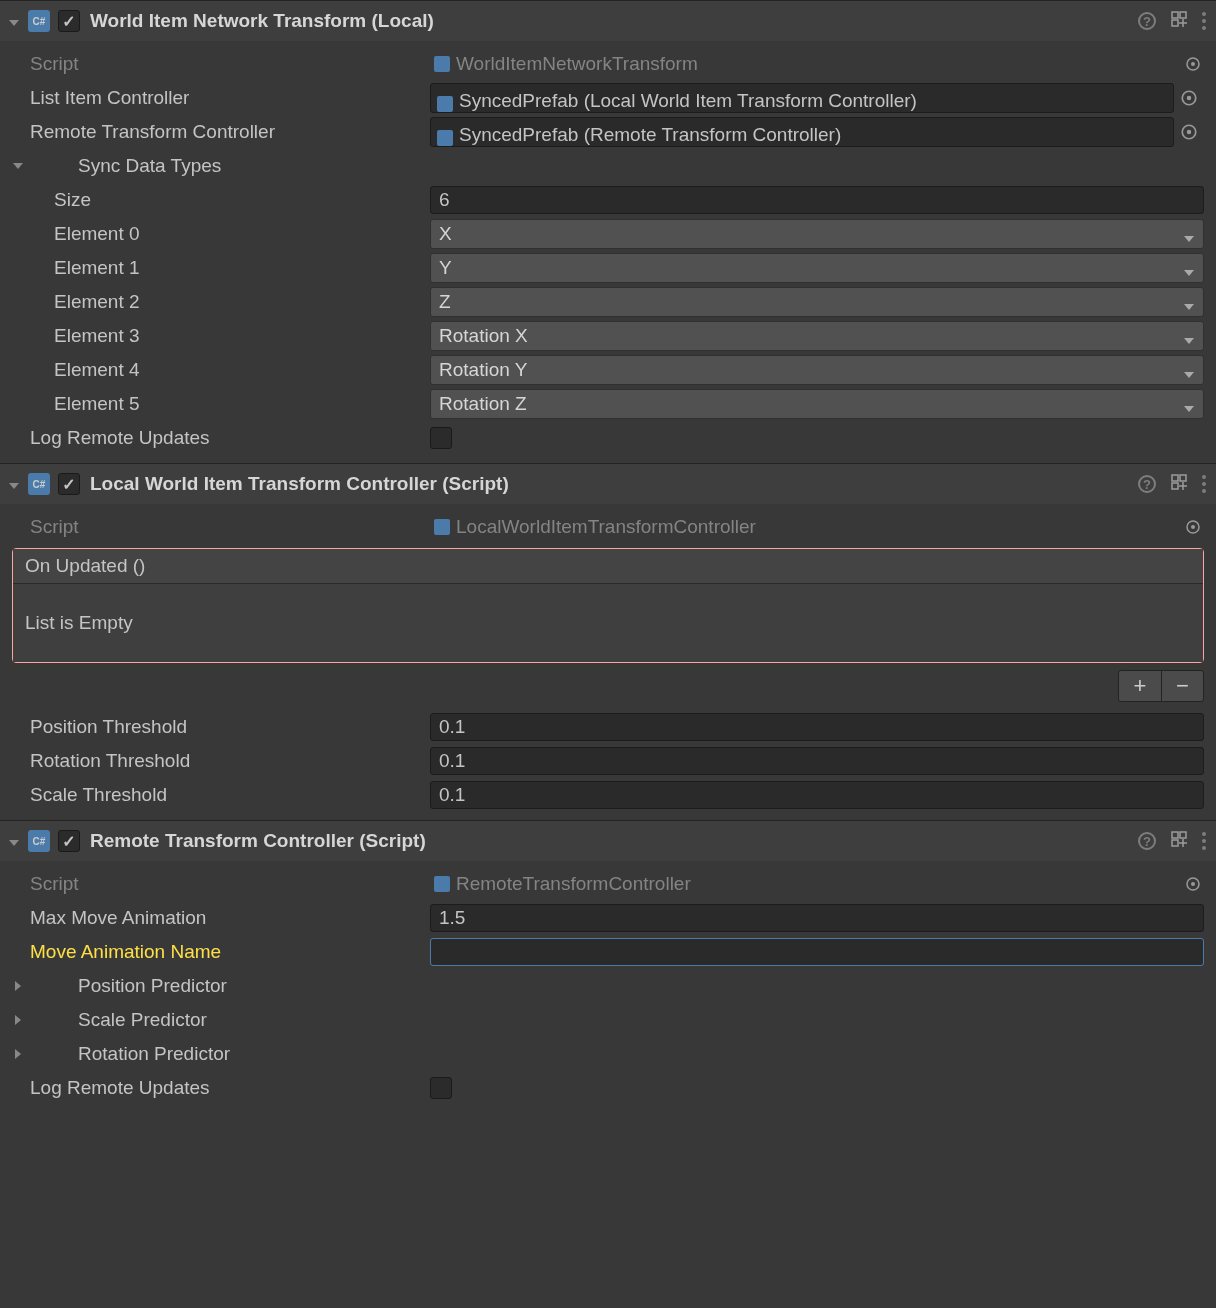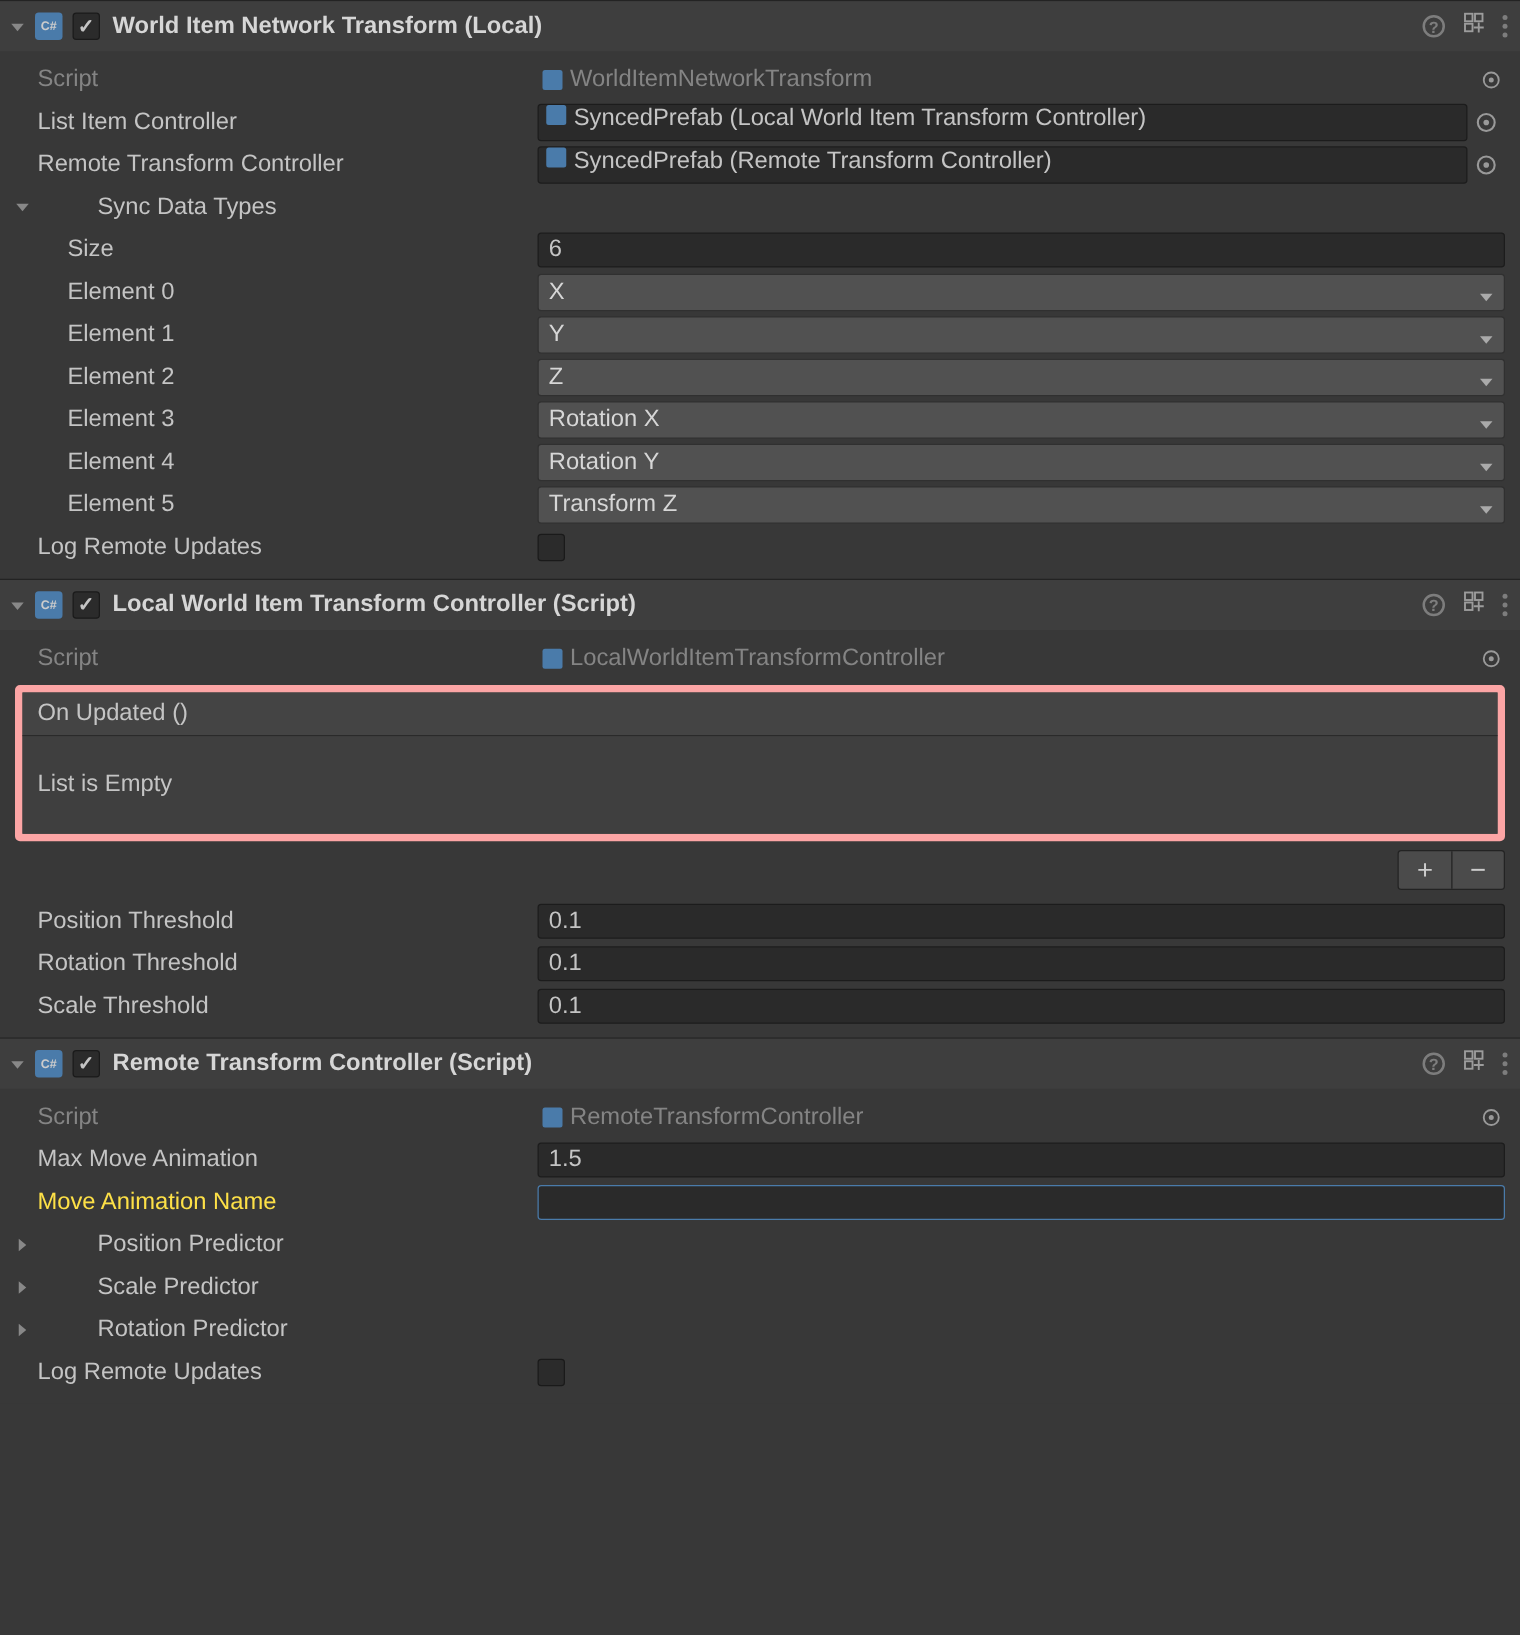--- a/index.html
+++ b/index.html
@@ -29,37 +29,37 @@
 .prop-label.indent1 { padding-left: 42px; }
 .prop-value { flex: 1; display: flex; align-items: center; }
 
 .text-input { flex: 1; height: 28px; background: #2a2a2a; border: 1px solid #1c1c1c; border-radius: 3px; padding: 0 8px; color: #c4c4c4; font-size: 19px; outline: none; }
 .text-input.focused { border: 1px solid #4a7baa; }
 .text-readonly { flex: 1; height: 28px; background: #383838; border: none; padding: 0 4px; color: #848484; font-size: 19px; display: flex; align-items: center; }
 .text-readonly .mini-icon { width: 16px; height: 16px; background: #4a7baa; border-radius: 2px; margin-right: 6px; display: inline-block; }
 .target-btn { width: 22px; height: 22px; margin-left: 6px; cursor: pointer; display: flex; align-items: center; justify-content: center; }
 .target-btn svg { width: 16px; height: 16px; }
 
-.obj-field { flex: 1; height: 30px; background: #2a2a2a; border: 1px solid #1c1c1c; border-radius: 3px; padding: 0 4px 0 6px; color: #c4c4c4; display: flex; align-items: flex-start; }
+.obj-field { flex: 1; height: 30px; background: #2a2a2a; border: 1px solid #1c1c1c; border-radius: 3px; padding: 0 4px 0 6px; color: #c4c4c4; display: flex; align-items: flex-end; }
 .obj-field .mini-icon { width: 16px; height: 16px; background: #4a7baa; border-radius: 2px; margin-right: 6px; display: inline-block; }
 .obj-picker { width: 30px; height: 30px; margin-left: 0; cursor: pointer; display: flex; align-items: center; justify-content: center; }
 .obj-picker svg { width: 18px; height: 18px; }
 
 .dropdown { flex: 1; height: 30px; background: #515151; border: 1px solid #303030; border-radius: 3px; padding: 0 8px; color: #d6d6d6; display: flex; align-items: center; justify-content: space-between; cursor: pointer; }
 .dropdown .chev { width: 12px; height: 12px; }
 .dropdown .chev svg { width: 12px; height: 12px; fill: #aaa; }
 
 .foldout-row { display: flex; align-items: center; min-height: 34px; gap: 48px; }
 .foldout-row .arrow { width: 14px; height: 14px; margin-right: 4px; cursor: pointer; display: flex; align-items: center; }
 .foldout-row .arrow svg { width: 12px; height: 12px; fill: #888; }
 .foldout-row .lbl { color: #c4c4c4; }
 
 .checkbox-empty { width: 22px; height: 22px; background: #2b2b2b; border: 1px solid #1a1a1a; border-radius: 3px; cursor: pointer; }
 
-.event-box { margin: 4px 0 8px 0; border: 6px solid #fca5a5; border-radius: 4px; background: #3a3a3a; }
+.event-box { margin: 4px 0 8px 0; border: 1px solid #fca5a5; border-radius: 4px; background: #3a3a3a; }
 .event-head { padding: 6px 12px; background: #444; color: #c4c4c4; border-bottom: 1px solid #2a2a2a; }
 .event-body { padding: 28px 12px; color: #c4c4c4; background: #3f3f3f; }
 .event-foot { display: flex; justify-content: flex-end; }
 .event-btns { display: flex; border: 1px solid #232323; background: #4b4b4b; border-radius: 3px; margin-top: -1px; }
 .event-btn { width: 42px; height: 30px; display: flex; align-items: center; justify-content: center; cursor: pointer; font-size: 22px; color: #ccc; }
 .event-btn + .event-btn { border-left: 1px solid #232323; }
 </style>
 </head>
 <body>
 
@@ -214,21 +214,21 @@
             <span class="chev"><svg>
                 <use href="#tri-down"></use>
               </svg></span>
           </div>
         </div>
     </div>
     <div class="prop-row">
       <div class="prop-label indent1">Element 5</div>
       <div class="prop-value">
           <div class="dropdown">
-            <span>Transform Z</span>
+            <span>Rotation Z</span>
             <span class="chev"><svg>
                 <use href="#tri-down"></use>
               </svg></span>
           </div>
         </div>
     </div>
     <div class="prop-row">
       <div class="prop-label">Log Remote Updates</div>
       <div class="prop-value">
           <span class="checkbox-empty"></span>

